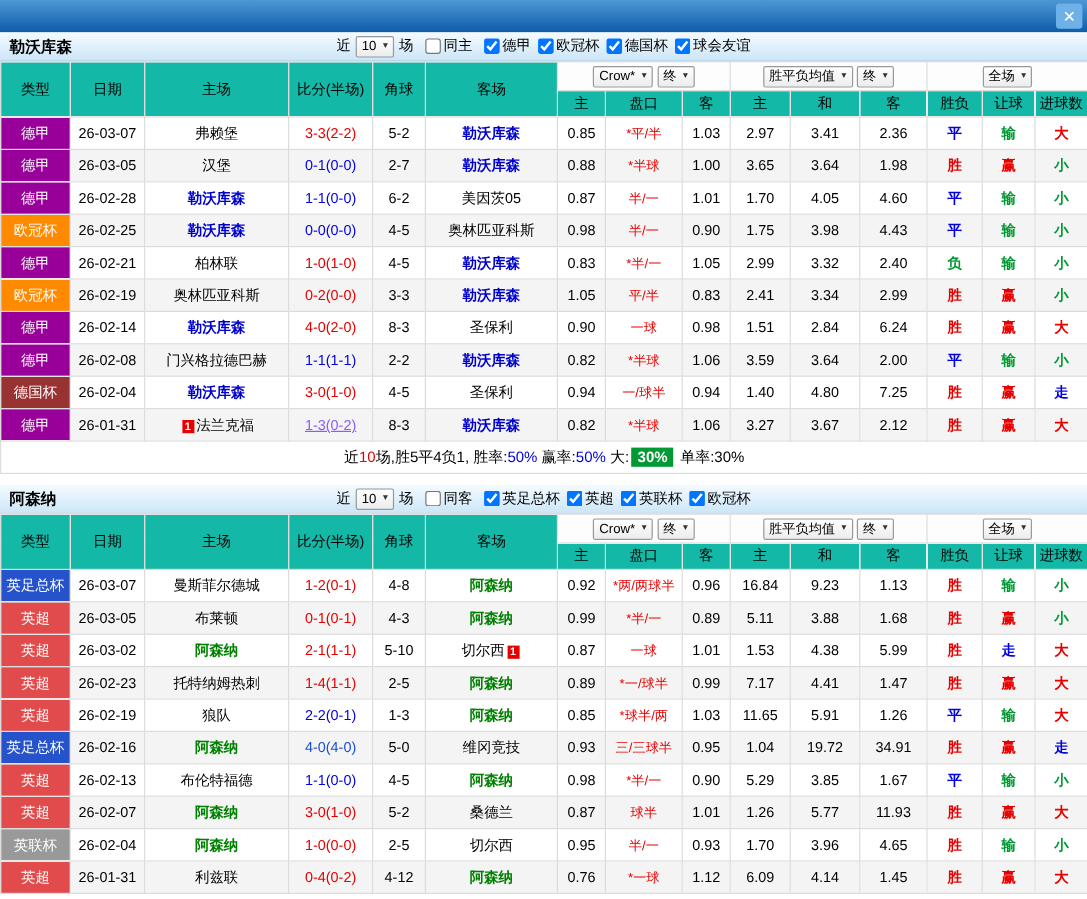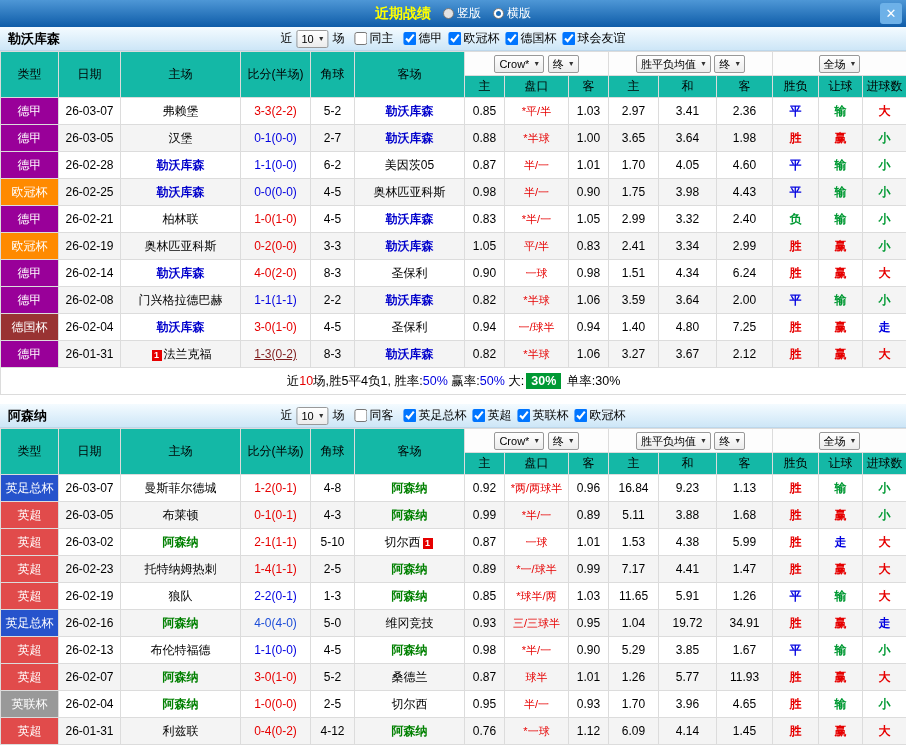--- a/index.html
+++ b/index.html
@@ -50,33 +50,20 @@
   td.res { font-weight:bold; }
   .card { display:inline-block; background:#e60000; color:#fff; font-size:9px; font-weight:bold;
     width:10px; height:11px; line-height:11px; text-align:center; margin:0 2px; }
   td.summary { height:27px; font-size:12.5px; background:#fff; }
   .badge-green { color:#fff; padding:1px 5px; font-weight:bold; margin:0 2px; }
 </style>
 </head>
 <body>
 
 <div class="titlebar">
-  <div class="title-center">
-    <span class="app-title">近期战绩</span>
-    <span class="radio-group">
-      <label class="radio-opt">
-        <span class="radio"></span>
-        <span>竖版</span>
-      </label>
-      <label class="radio-opt">
-        <span class="radio sel"></span>
-        <span>横版</span>
-      </label>
-    </span>
-  </div>
   <div class="close-btn">✕</div>
 </div>
 
 <div id="sections">
   <div class="section">
     <div class="section-bar">
       <span class="team-title">勒沃库森</span>
       <div class="filterbar">
         <span>近</span>
         <span class="fake-select">
@@ -275,21 +262,21 @@
             <td class="league-cell" style="background: rgb(153, 0, 153);">德甲</td>
             <td>26-02-14</td>
             <td><span class="hl" style="color: rgb(0, 0, 204);">勒沃库森</span></td>
             <td style="color: rgb(230, 0, 0);">4-0(2-0)</td>
             <td>8-3</td>
             <td><span>圣保利</span></td>
             <td>0.90</td>
             <td class="handicap">一球</td>
             <td>0.98</td>
             <td>1.51</td>
-            <td>4.34</td>
+            <td>2.84</td>
             <td>6.24</td>
             <td class="res" style="color: rgb(230, 0, 0);">胜</td>
             <td class="res" style="color: rgb(230, 0, 0);">赢</td>
             <td class="res" style="color: rgb(230, 0, 0);">大</td>
           </tr>
           <tr class="alt">
             <td class="league-cell" style="background: rgb(153, 0, 153);">德甲</td>
             <td>26-02-08</td>
             <td><span>门兴格拉德巴赫</span></td>
             <td style="color: rgb(0, 0, 224);">1-1(1-1)</td>
@@ -319,21 +306,21 @@
             <td>4.80</td>
             <td>7.25</td>
             <td class="res" style="color: rgb(230, 0, 0);">胜</td>
             <td class="res" style="color: rgb(230, 0, 0);">赢</td>
             <td class="res" style="color: rgb(0, 0, 224);">走</td>
           </tr>
           <tr class="alt">
             <td class="league-cell" style="background: rgb(153, 0, 153);">德甲</td>
             <td>26-01-31</td>
             <td><span class="card">1</span><span>法兰克福</span></td>
-            <td style="color: #7f1d1d; text-decoration: underline;">1-3(0-2)</td>
+            <td style="color: #8b5cf6; text-decoration: underline;">1-3(0-2)</td>
             <td>8-3</td>
             <td><span class="hl" style="color: rgb(0, 0, 204);">勒沃库森</span></td>
             <td>0.82</td>
             <td class="handicap">*半球</td>
             <td>1.06</td>
             <td>3.27</td>
             <td>3.67</td>
             <td>2.12</td>
             <td class="res" style="color: rgb(230, 0, 0);">胜</td>
             <td class="res" style="color: rgb(230, 0, 0);">赢</td>

